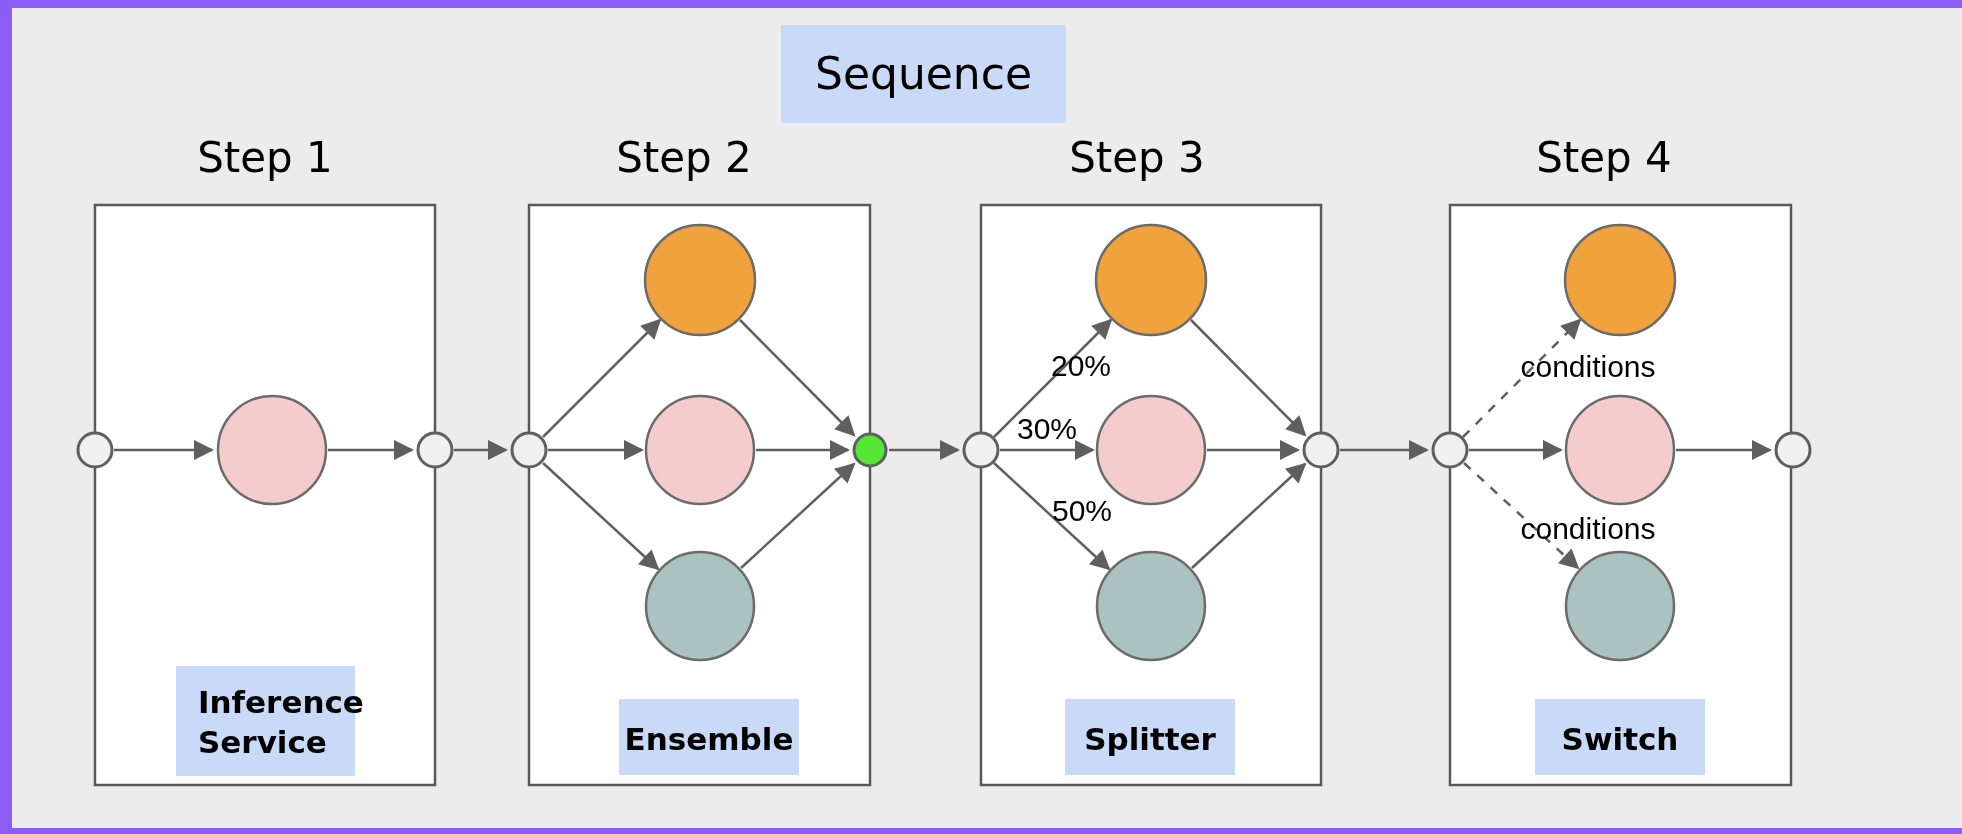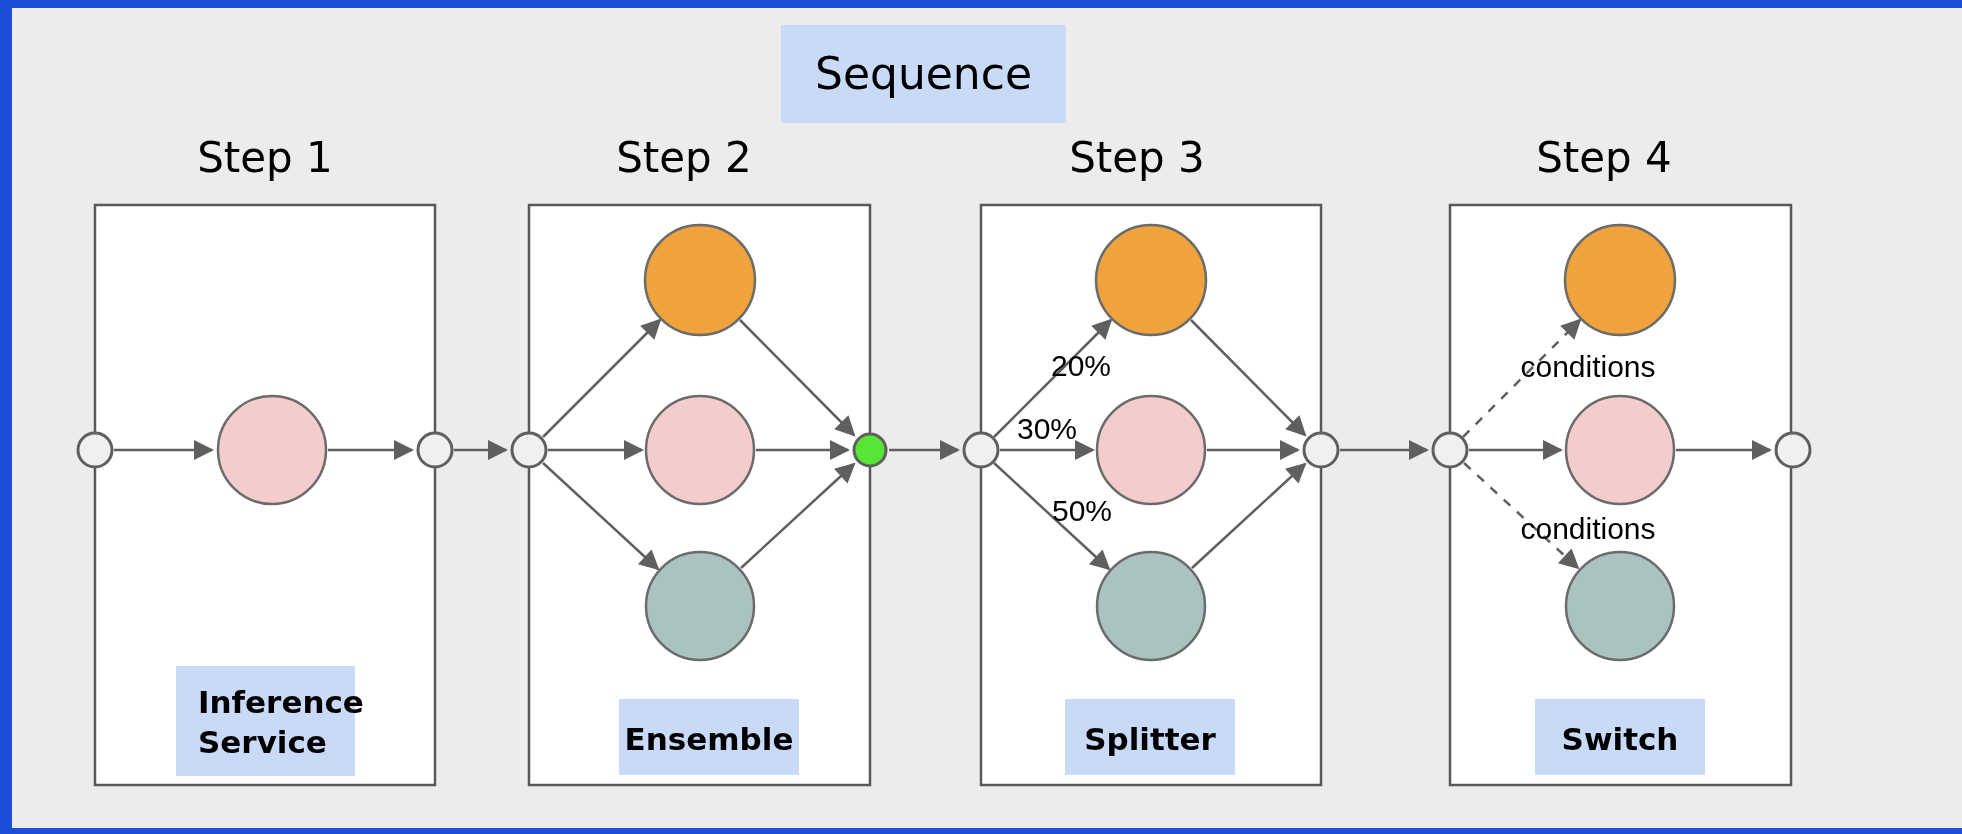--- a/index.html
+++ b/index.html
@@ -1,16 +1,16 @@
 <!DOCTYPE html>
 <html><head>
 <meta charset="utf-8">
 <style>
   html,body{margin:0;padding:0;background:#ffffff;}
-  .page{position:relative;width:1962px;height:834px;background:#1d4ed8;overflow:hidden;
+  .page{position:relative;width:1962px;height:834px;background:#8b5cf6;overflow:hidden;
         font-family:"DejaVu Sans",sans-serif;}
   .canvas{position:absolute;left:12px;top:8px;width:1950px;height:820px;background:#ececec;}
   svg{position:absolute;left:0;top:0;}
   
   .stepbox{fill:#ffffff;stroke:#595959;stroke-width:2.5;}
   .conn{stroke:#5f5f5f;stroke-width:2.5;fill:none;}
   .conn.dashed{stroke-dasharray:9 9;}
   .node{stroke:#6b6b6b;stroke-width:2.5;}
   .node.orange{fill:#f0a33c;}
   .node.pink{fill:#f4cccc;}

